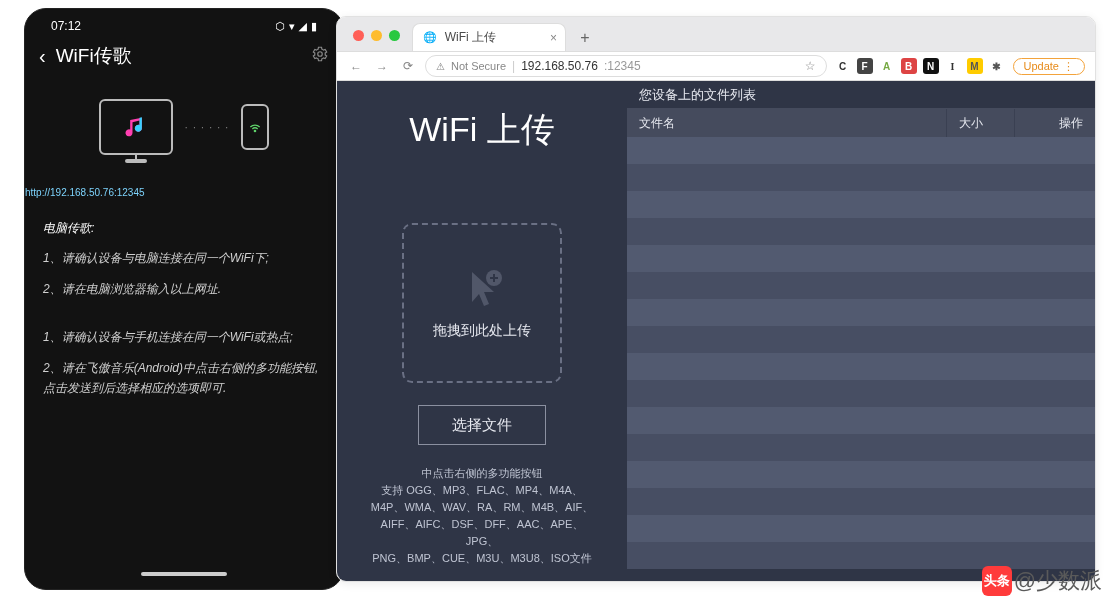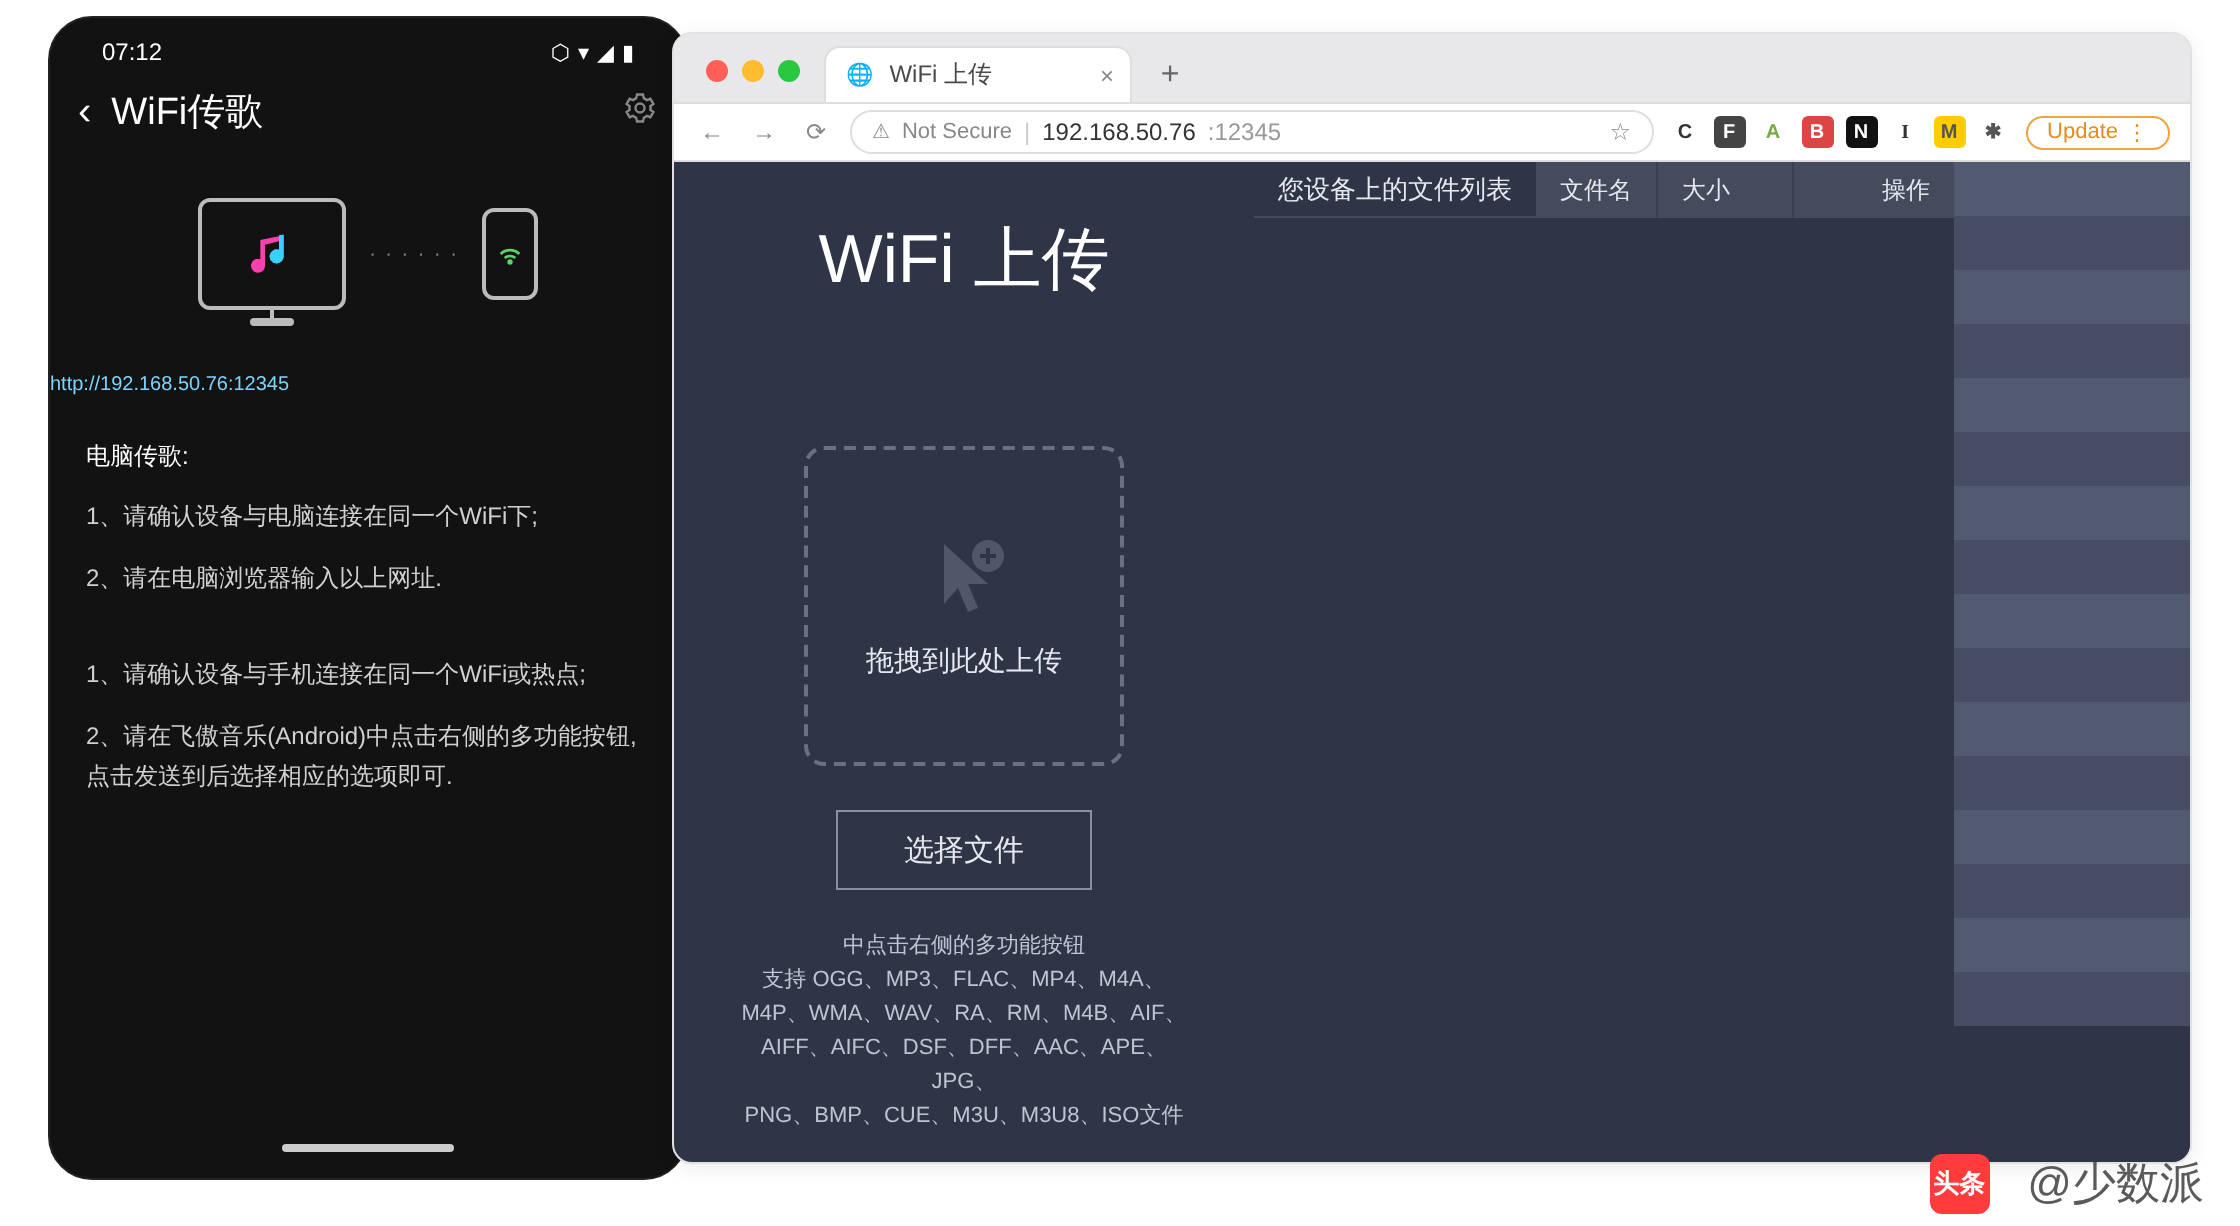--- a/index.html
+++ b/index.html
@@ -14,21 +14,21 @@
   .appbar .gear { margin-left:auto; opacity:.7; }
   .illus { display:flex; justify-content:center; align-items:center; gap:12px; padding:22px 0 10px; }
   .monitor { width:74px; height:56px; border:2px solid #bbb; border-radius:6px; position:relative; display:flex; align-items:center; justify-content:center; }
   .monitor::after { content:""; position:absolute; bottom:-10px; left:50%; transform:translateX(-50%); width:22px; height:4px; border-radius:2px; background:#bbb; }
   .monitor::before { content:""; position:absolute; bottom:-6px; left:50%; transform:translateX(-50%); width:2px; height:6px; background:#bbb; }
   .dots { color:#888; letter-spacing:1px; font-size:10px; }
   .mini { width:28px; height:46px; border:2px solid #bbb; border-radius:6px; display:flex; align-items:center; justify-content:center; }
   .url { color:#7dd3fc; font-size:10px; padding:22px 0 14px; }
   .instr { padding:0 18px; font-size:12px; color:#d0d0d0; line-height:1.7; }
   .instr .hd { color:#fff; margin-top:6px; }
-  .instr p { margin-bottom:10px; }
+  .instr p { margin-bottom:10px;font-style:italic; }
   .instr2 { margin-top:18px; }
   .navbar { margin-top:auto; display:flex; justify-content:center; align-items:center; height:18px; }
   .navbar .pill { width:86px; height:4px; border-radius:2px; background:#ccc; }
 
   
   .browser { position:absolute; left:336px; top:16px; width:760px; height:566px; border:1px solid #e1e1e1; border-radius:10px; background:#fff; display:flex; flex-direction:column; overflow:hidden; box-shadow:0 2px 10px rgba(0,0,0,.08); }
   .tabbar { height:34px; background:#e8e8ea; display:flex; align-items:flex-end; padding:0 10px; gap:6px; }
   .traffic { display:flex; gap:7px; align-items:center; padding:0 6px 10px; }
   .traffic span { width:11px; height:11px; border-radius:50%; display:block; }
   .tl-r{background:#ff5f57}.tl-y{background:#febc2e}.tl-g{background:#28c840}
@@ -47,31 +47,31 @@
   .ext { width:16px; height:16px; border-radius:3px; display:flex; align-items:center; justify-content:center; font-size:10px; font-weight:bold; }
   .update { border:1px solid #f3a33b; color:#e78b1a; border-radius:12px; padding:1px 10px; font-size:11px; display:flex; align-items:center; gap:4px; }
 
   .page { flex:1; background:#2f3546; display:flex; color:#d8dbe3; overflow:hidden; }
   .left { width:290px; padding:0 30px 12px; display:flex; flex-direction:column; align-items:center; }
   .left h1 { font-size:34px; font-weight:400; color:#fff; padding:26px 0 70px; white-space:nowrap; }
   .drop { width:160px; height:160px; border:2px dashed #6a7084; border-radius:10px; display:flex; flex-direction:column; align-items:center; justify-content:center; gap:16px; }
   .cursor { position:relative; width:40px; height:40px; }
   .selectbtn { margin-top:22px; width:128px; height:40px; border:1px solid #8b90a0; background:transparent; color:#e6e8ef; font-size:15px; display:flex; align-items:center; justify-content:center; }
   .hints { font-size:11px; color:#bfc4d2; text-align:center; line-height:1.55; margin-top:20px; }
-  .right { flex:1; display:flex; flex-direction:row; }
+  .right { flex:1; display:flex; flex-direction:column; }
   .right .rh { height:28px; background:#2f3546; border-bottom:1px solid #454b5d; display:flex; align-items:center; padding:0 12px; font-size:13px; color:#e6e8ef; }
   .cols { height:28px; display:flex; font-size:12px; color:#e6e8ef; }
   .cols > div { display:flex; align-items:center; padding:0 12px; border-right:1px solid #3a4052; background:#454b5d; }
   .cols .c1{flex:1}.cols .c2{width:68px}.cols .c3{width:80px;justify-content:flex-end;border-right:none}
   .rows { flex:1; background:#2f3546; display:flex; flex-direction:column; }
   .rows .row { height:27px; }
   .rows .row:nth-child(odd){ background:#525a70; }
   .rows .row:nth-child(even){ background:#474e63; }
 
-  .watermark { position:absolute; right:18px; bottom:6px; display:flex; align-items:flex-end; gap:19px; font-size:22px; color:#5a5a5a; }
+  .watermark { position:absolute; right:18px; bottom:17px; display:flex; align-items:flex-end; gap:2px; font-size:22px; color:#5a5a5a; }
   .watermark .logo { width:30px; height:30px; border-radius:6px; background:#ff3b3b; color:#fff; display:flex; align-items:center; justify-content:center; font-size:13px; font-weight:bold; }
 </style>
 </head>
 <body>
 
 <div class="phone">
   <div class="status">
     <span>07:12</span>
     <div class="icons">
       <span>⬡</span>

